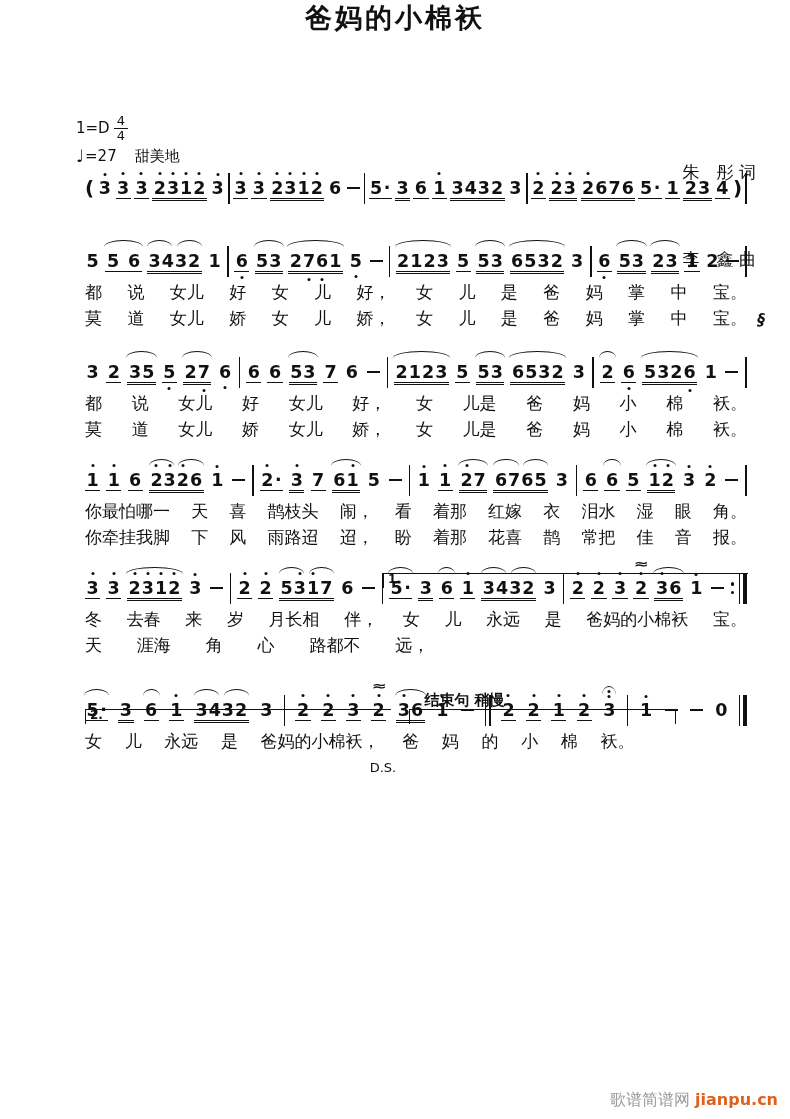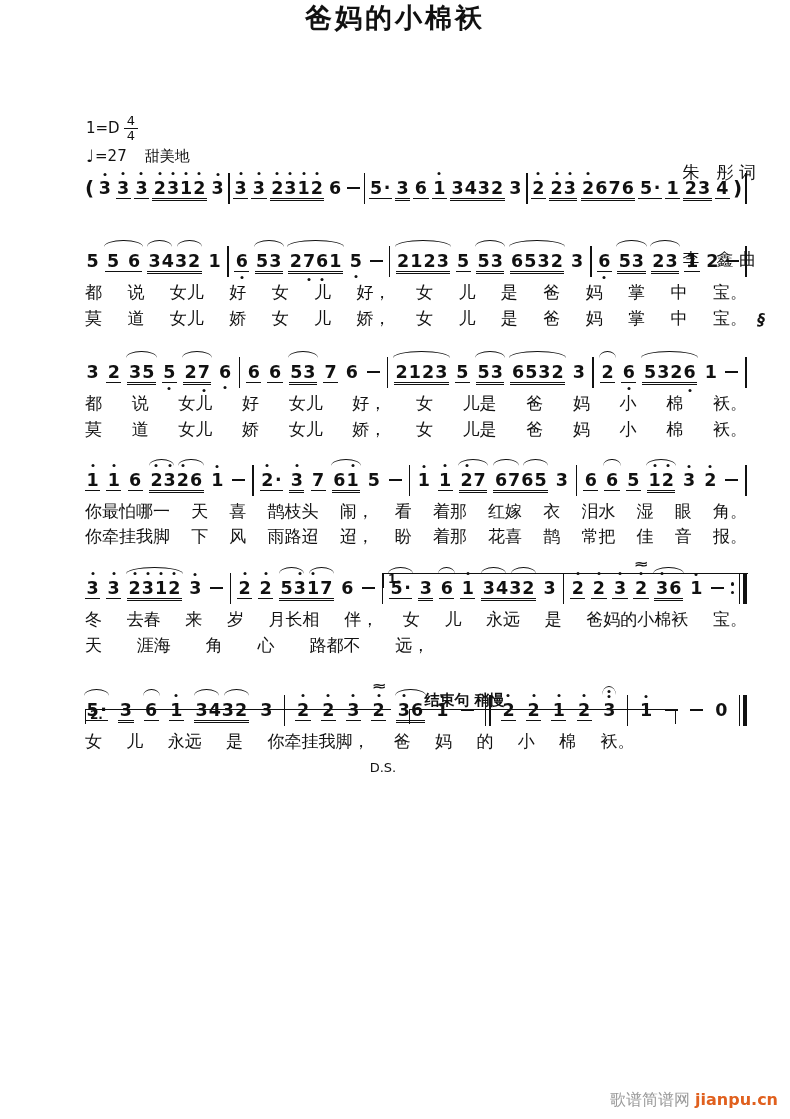--- a/index.html
+++ b/index.html
@@ -1,20 +1,20 @@
 <!DOCTYPE html>
 <html><head>
 <meta charset="utf-8">
 <style>
   html,body{margin:0;padding:0;background:#fff;}
   .page{position:relative;width:790px;height:1119px;background:#fff;overflow:hidden;
         font-family:"DejaVu Sans","Liberation Sans",sans-serif;color:#111;}
   .title{text-align:center;font-size:27px;font-weight:700;letter-spacing:3px;}
   .credits{position:absolute;top:100px;right:34px;font-size:17px;line-height:29px;text-align:left;white-space:pre;}
-  .meta{position:absolute;top:113px;left:86px;font-size:15px;}
+  .meta{position:absolute;top:113px;left:76px;font-size:15px;}
   .meta .keyrow{display:flex;align-items:center;height:30px;}
   .frac{display:inline-block;text-align:center;font-size:13px;line-height:1.05;margin-left:4px;vertical-align:middle;}
   .frac .top{display:block;border-bottom:1.2px solid #111;padding:0 3px;}
   .frac .bot{display:block;padding:0 3px;}
   .temporow{display:flex;align-items:center;height:22px;margin-top:2px;}
   .notechar{font-size:17px;margin-right:1px;}
   .expr{margin-left:18px;font-size:15px;}
   .score{position:absolute;top:170px;left:85px;width:662px;}
   .system{position:relative;}
   .sys1{margin-bottom:37px;}
@@ -704,21 +704,21 @@
           <span>闹，</span>
           <span>看</span>
           <span>着那</span>
           <span>红嫁</span>
           <span>衣</span>
           <span>泪水</span>
           <span>湿</span>
           <span>眼</span>
           <span>角。</span>
         </div>
-        <div class="lyr" style="width: 100%; font-family: Liberation Serif, serif;">
+        <div class="lyr" style="width: 100%;">
           <span>你牵挂我脚</span>
           <span>下</span>
           <span>风</span>
           <span>雨路迢</span>
           <span>迢，</span>
           <span>盼</span>
           <span>着那</span>
           <span>花喜</span>
           <span>鹊</span>
           <span>常把</span>
@@ -1024,21 +1024,21 @@
             <span class="bl"></span>
             <span class="blk"></span>
           </span>
         </div>
         <div class="ds" style="left: 43%; top: 68px;">D.S.</div>
         <div class="lyr" style="width: 83%;">
           <span>女</span>
           <span>儿</span>
           <span>永远</span>
           <span>是</span>
-          <span>你牵挂我脚，</span>
+          <span>爸妈的小棉袄，</span>
           <span>爸</span>
           <span>妈</span>
           <span>的</span>
           <span>小</span>
           <span>棉</span>
           <span>袄。</span>
         </div>
       </div>
     </div>
 

